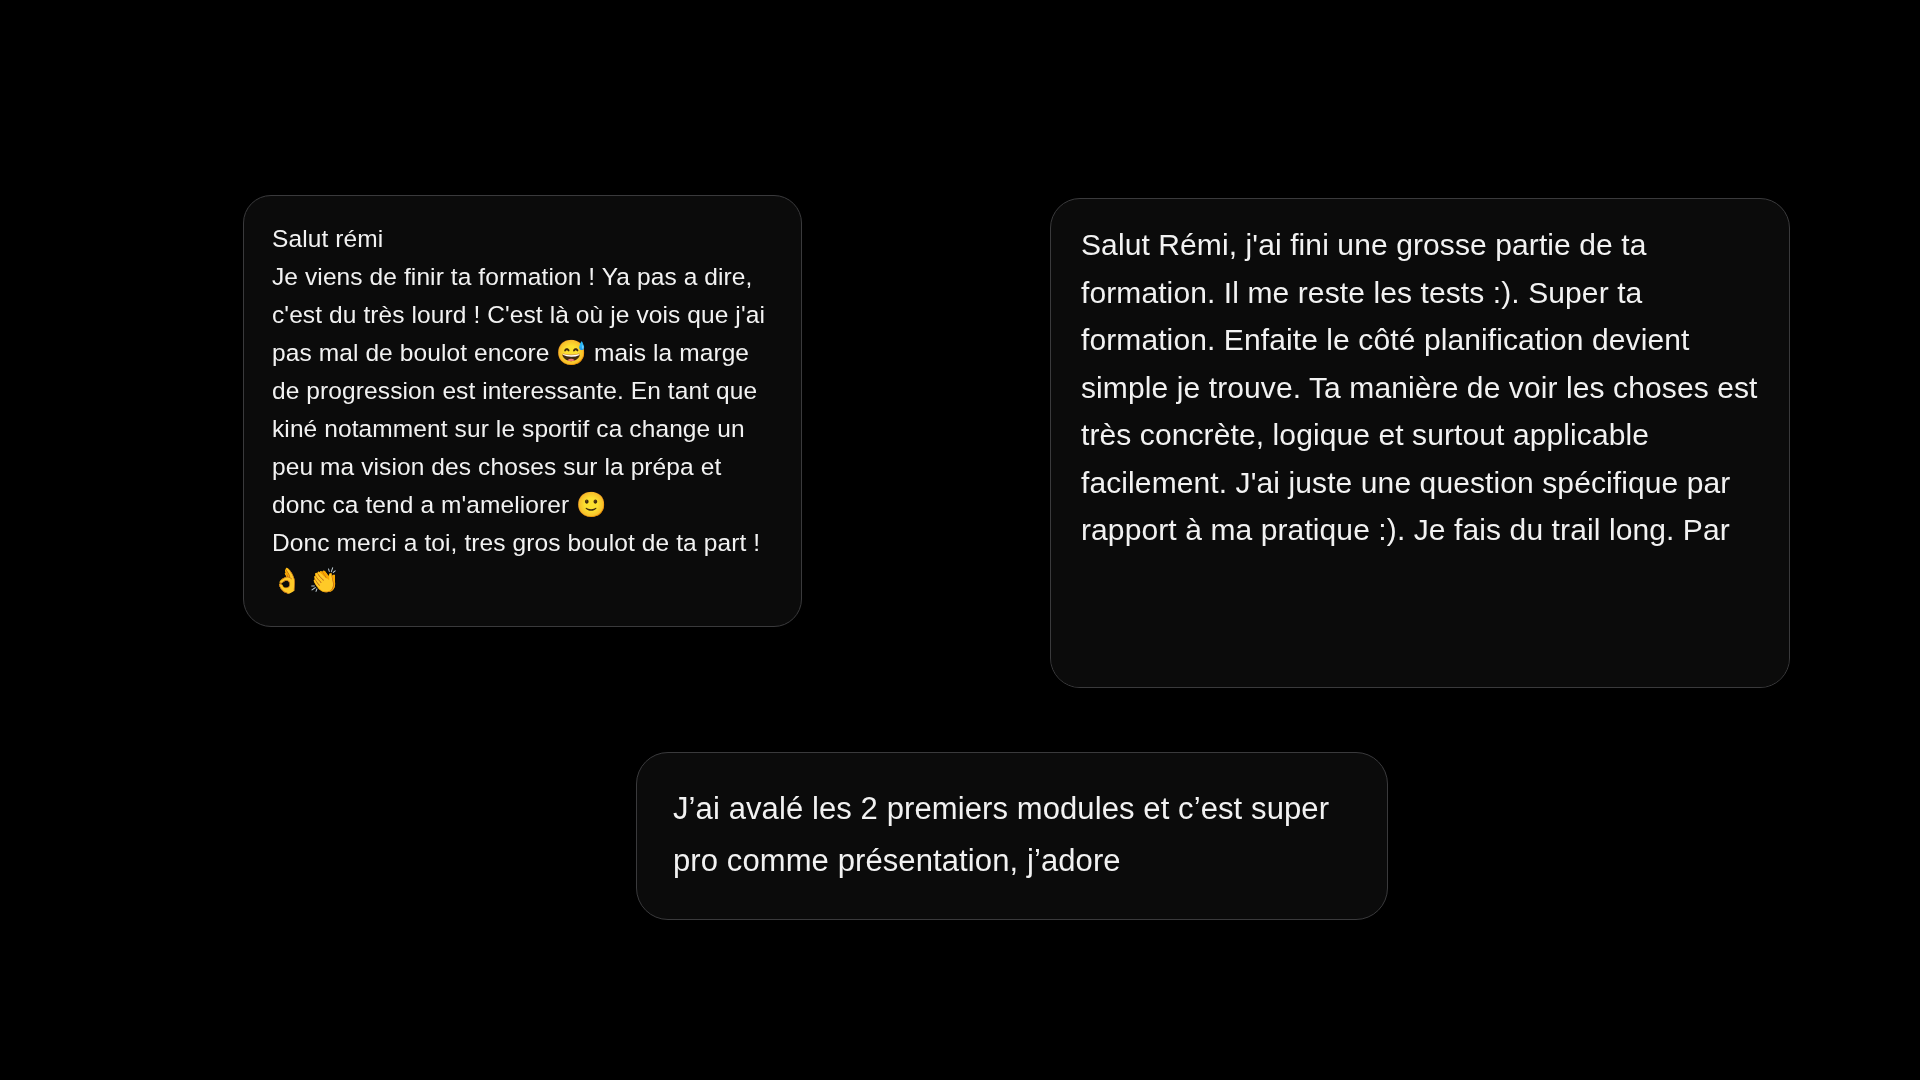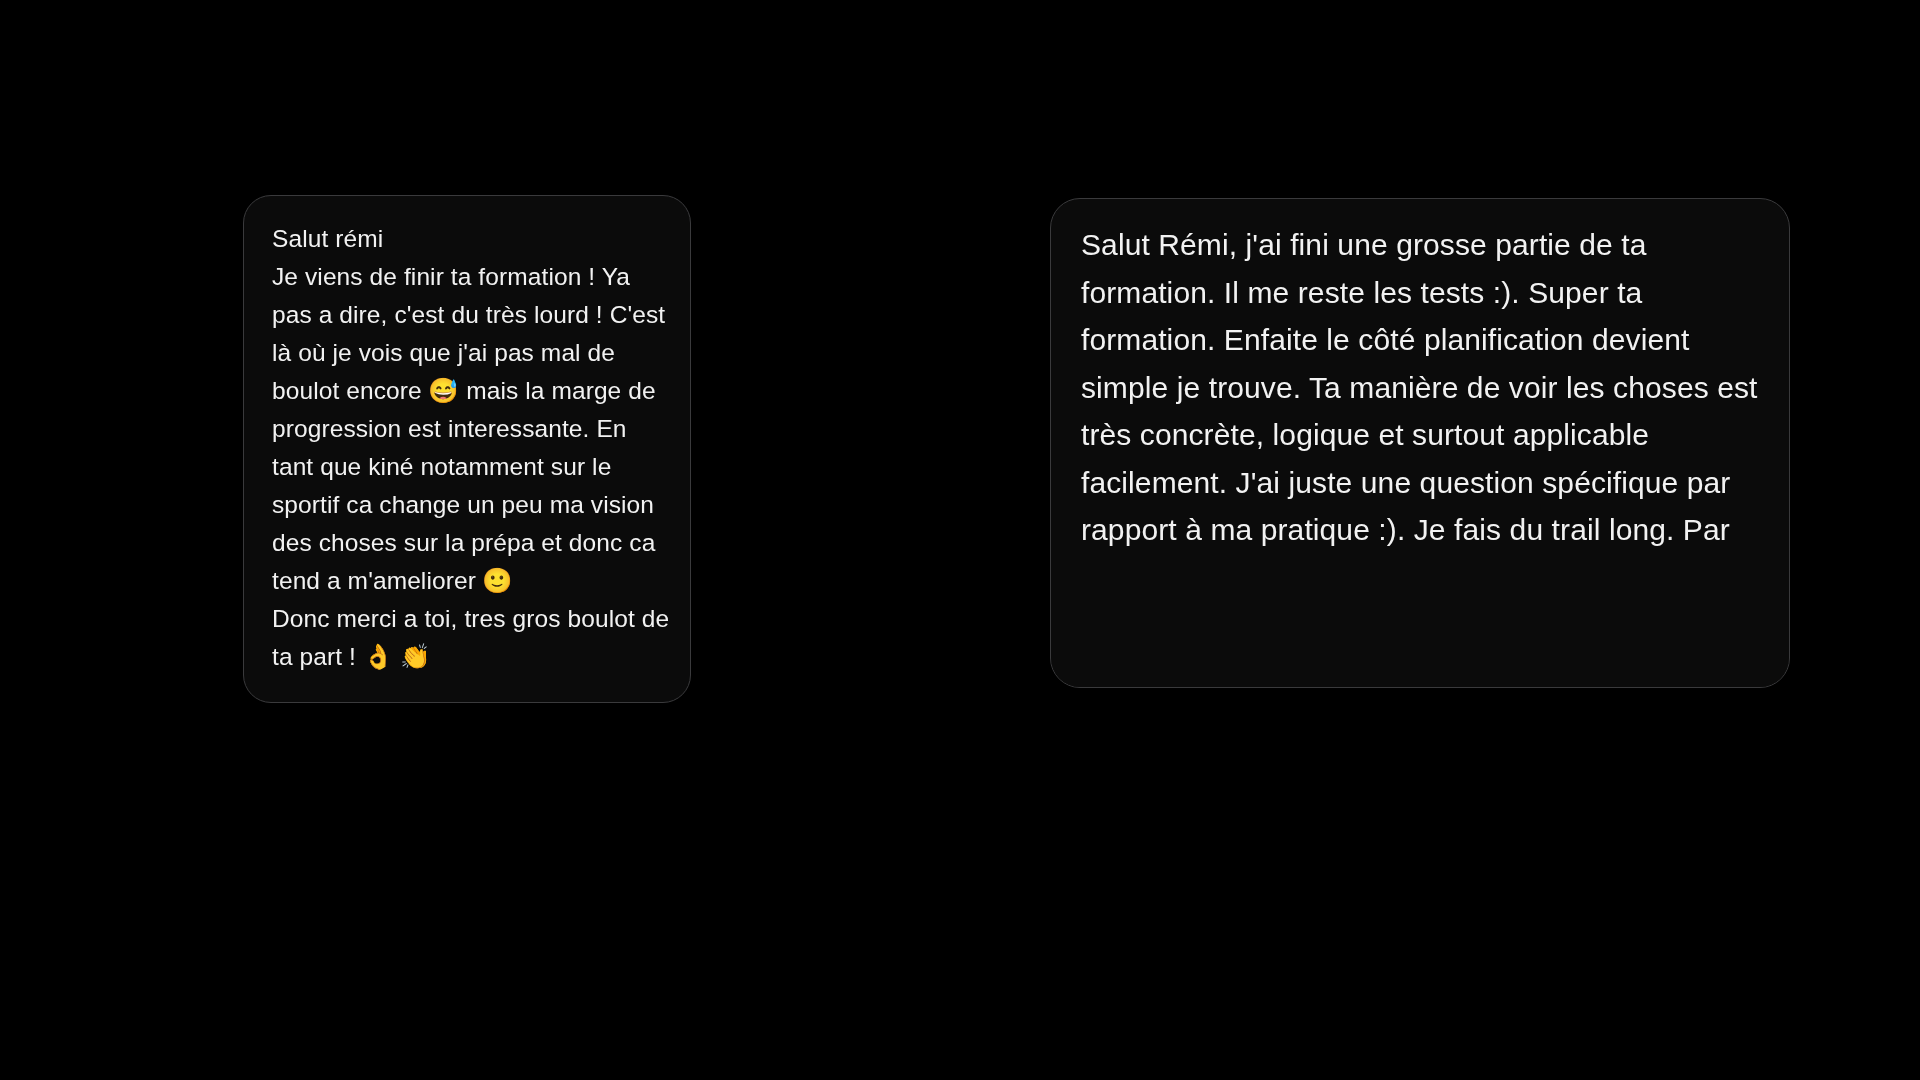--- a/index.html
+++ b/index.html
@@ -28,21 +28,21 @@
     border: 1px solid #3a3a3c;
     border-radius: 26px;
     color: #f2f2f2;
     overflow: hidden;
   }
 
   
   .bubble-1 {
     left: 243px;
     top: 195px;
-    width: 448px;
+    width: 559px;
     padding: 24px 20px 26px 28px;
     border-radius: 28px;
   }
   .bubble-1 .line {
     font-size: 24.5px;
     line-height: 38px;
     letter-spacing: 0.1px;
     white-space: pre-wrap;
     word-break: normal;
   }
@@ -96,14 +96,17 @@
     <div class="line">Salut rémi
 Je viens de finir ta formation ! Ya pas a dire, c'est du très lourd ! C'est là où je vois que j'ai pas mal de boulot encore 😅 mais la marge de progression est interessante. En tant que kiné notamment sur le sportif ca change un peu ma vision des choses sur la prépa et donc ca tend a m'ameliorer 🙂
 Donc merci a toi, tres gros boulot de ta part ! 👌 👏</div>
   </div>
 
   <div class="bubble bubble-2">
     <div class="line">Salut Rémi, j'ai fini une grosse partie de ta formation. Il me reste les tests :). Super ta formation. Enfaite le côté planification devient simple je trouve. Ta manière de voir les choses est très concrète, logique et surtout applicable facilement. J'ai juste une question spécifique par rapport à ma pratique :). Je fais du trail long. Par</div>
     <div class="fade-clip"></div>
   </div>
 
+  <div class="bubble bubble-3">
+    <div class="line">J’ai avalé les 2 premiers modules et c’est super pro comme présentation, j’adore</div>
+  </div>
 
 </div>
 
 </body></html>

